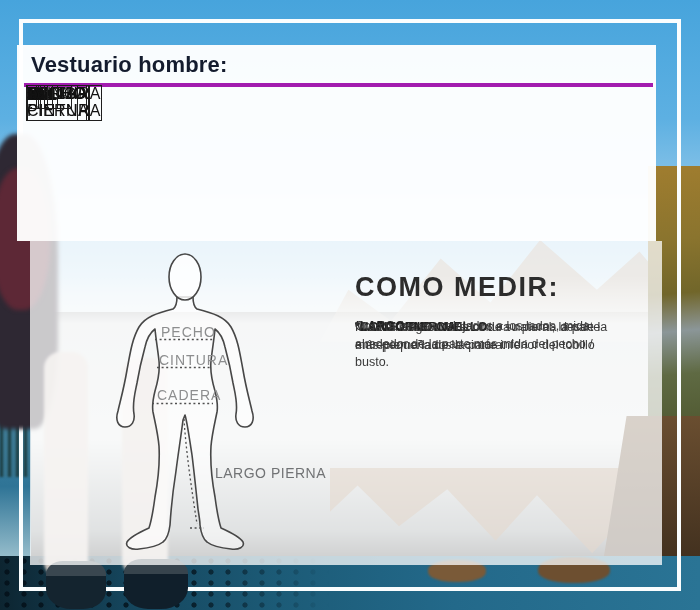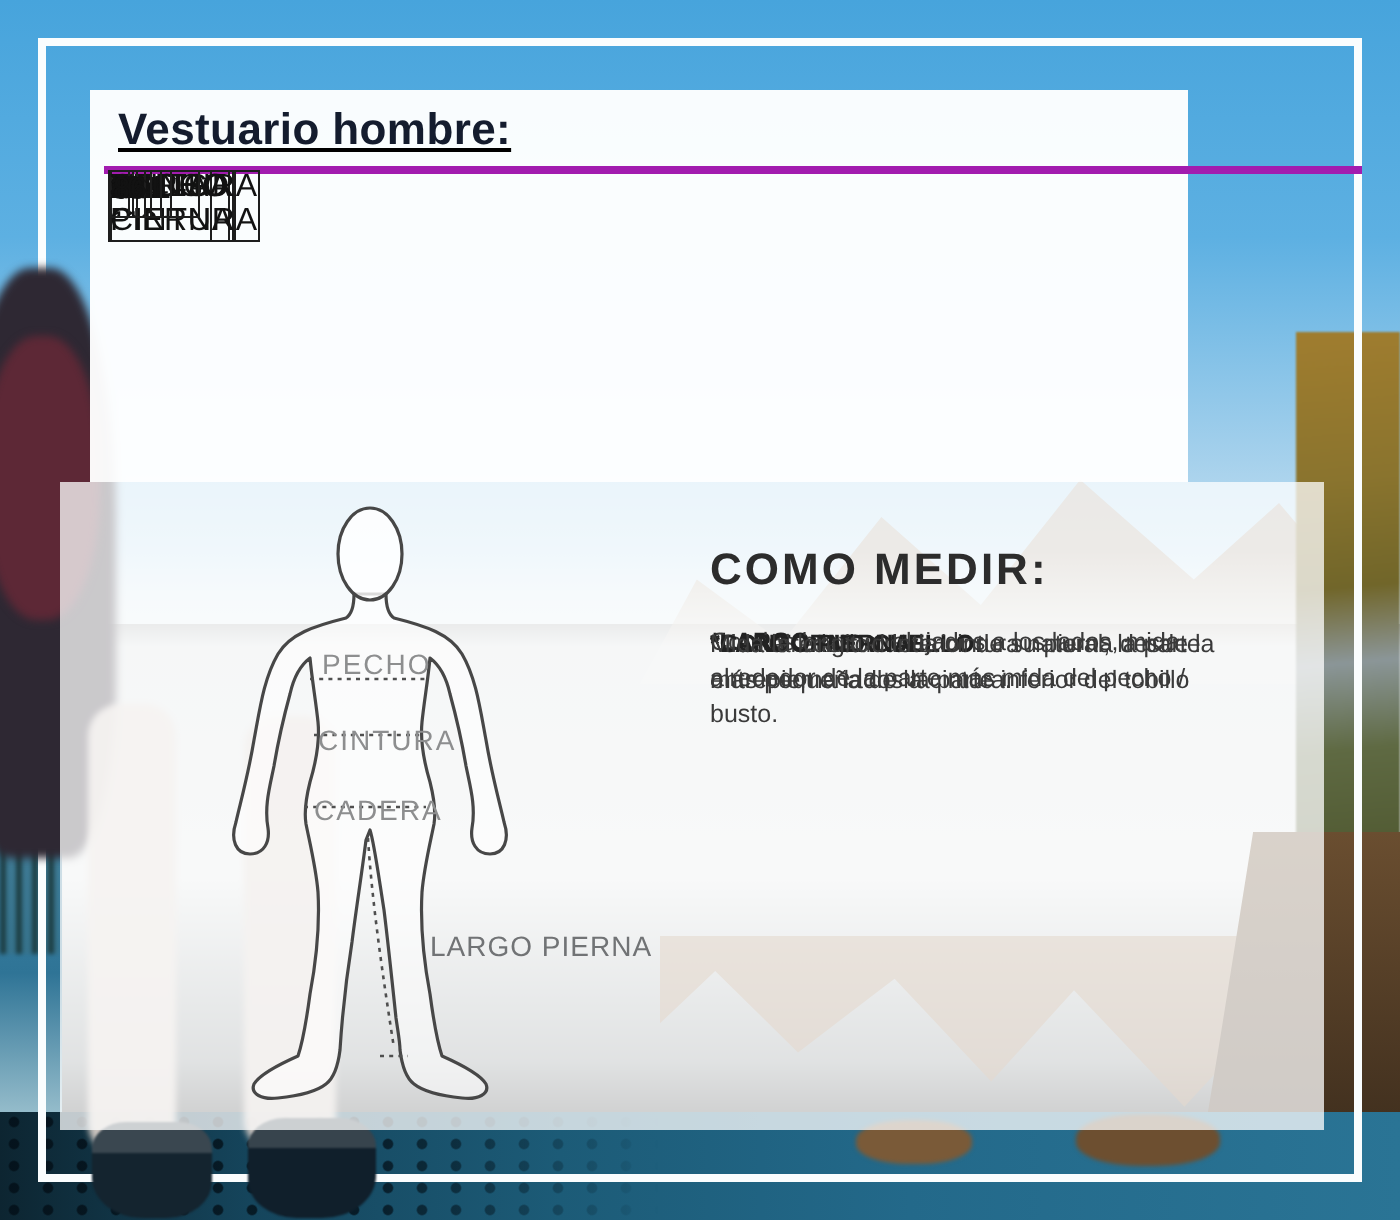--- a/index.html
+++ b/index.html
@@ -52,45 +52,45 @@
   .hiker-leg-l{left:44px;top:352px;width:44px;height:226px;background:#d9cfc8;opacity:.92;
     border-radius:16px;filter:blur(1.5px);z-index:2;}
   .hiker-leg-r{left:122px;top:358px;width:46px;height:218px;background:#d5cbc4;opacity:.92;
     border-radius:16px;filter:blur(1.5px);z-index:2;}
   .hiker-boot-l{left:46px;top:561px;width:60px;height:48px;z-index:2;filter:blur(.6px);
     background:linear-gradient(#3a4750 0 32%,#14242f 32%);border-radius:28% 28% 38% 42%;}
   .hiker-boot-r{left:124px;top:559px;width:64px;height:50px;z-index:2;filter:blur(.6px);
     background:linear-gradient(#37444d 0 30%,#101f2b 30%);border-radius:28% 28% 42% 38%;}
 
   
-  .panel-top{left:45px;top:45px;width:549px;height:196px;background:rgba(255,255,255,.97);z-index:3;text-decoration:underline;}
+  .panel-top{left:17px;top:45px;width:639px;height:196px;background:rgba(255,255,255,.97);z-index:3;}
   .overlay{left:30px;top:241px;width:632px;height:324px;background:rgba(255,255,255,.75);z-index:3;}
 
   
   .title{position:static;display:block;padding:7px 0 5px 14px;
     font-size:22px;font-weight:700;color:#141c2e;letter-spacing:.2px;}
   table.size{position:static;border-collapse:collapse;margin-left:7px;background:#fde047;
     border:2px solid #a21caf;table-layout:fixed;width:629px;}
   table.size th,table.size td{border:1px solid #1d1d1d;text-align:center;vertical-align:middle;
     padding:0;color:#121212;overflow:hidden;}
   table.size th{height:36px;font-size:16px;font-weight:400;letter-spacing:.4px;line-height:1.05;}
   table.size td{height:24px;font-size:15px;}
   table.size td.size-col{font-size:16px;}
 
   
   .figure{left:100px;top:250px;z-index:4;}
   .dlabel{z-index:4;color:#8d8e8f;letter-spacing:1px;font-size:14px;white-space:nowrap;}
   .lbl-chest{left:161px;top:324px;}
-  .lbl-waist{left:159px;top:362px;}
-  .lbl-hip{left:157px;top:397px;}
+  .lbl-waist{left:159px;top:352px;}
+  .lbl-hip{left:157px;top:387px;}
   .lbl-leg{left:215px;top:465px;color:#717375;letter-spacing:.5px;}
 
   
   .measure{left:355px;top:272px;width:270px;z-index:4;color:#3a3a3a;}
-  .measure-heading{position:static;display:block;font-size:22px;font-weight:700;color:#2c2c2c;
+  .measure-heading{position:static;display:block;font-size:27px;font-weight:700;color:#2c2c2c;
     letter-spacing:1.5px;margin-bottom:14px;}
   .measure p{position:static;display:block;margin:0 0 15px 0;font-size:12.5px;line-height:1.45;}
   .measure p b{color:#222;}
 </style>
 </head>
 <body>
 
 <div class="stage">
 
   <div class="photo">

